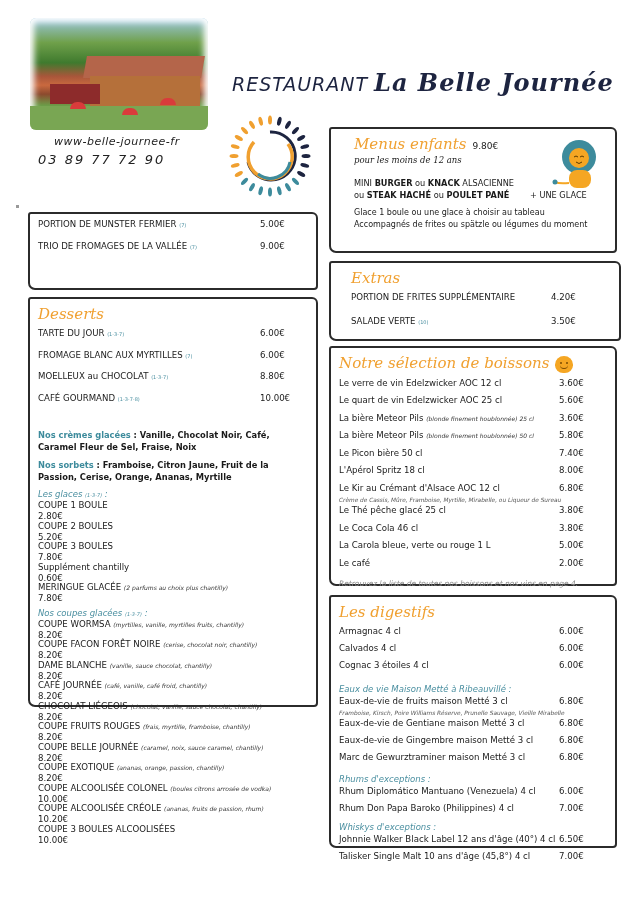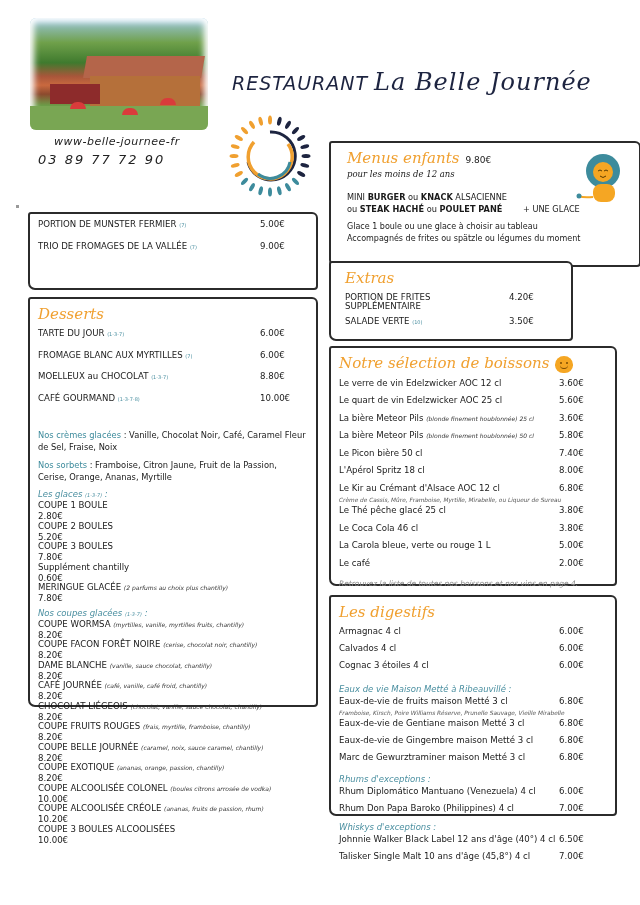--- a/index.html
+++ b/index.html
@@ -10,50 +10,50 @@
     background:linear-gradient(180deg,#9cc7e2 0%,#6fa04a 22%,#3f7a2e 40%,#a8563a 52%,#c9693f 60%,#8c4a2e 68%,#6c9c48 78%,#8fb86a 100%);
     box-shadow:0 0 6px 4px #fff inset;}
   .photo .roof{position:absolute;left:55px;top:38px;width:118px;height:22px;background:#b4654a;transform:skewX(-10deg);}
   .photo .wall{position:absolute;left:60px;top:58px;width:110px;height:30px;background:#b5703a;}
   .photo .wall2{position:absolute;left:20px;top:66px;width:50px;height:20px;background:#8d2b2b;}
   .photo .grass{position:absolute;left:0;top:88px;width:178px;height:24px;background:#79a653;}
   .photo .umb{position:absolute;width:16px;height:7px;border-radius:8px 8px 0 0;background:#d93b3b;}
   .url{left:54px;top:135px;font-family:"DejaVu Sans",sans-serif;font-style:italic;font-size:11px;color:#222;letter-spacing:.5px;}
   .phone{left:38px;top:152px;font-family:"DejaVu Sans",sans-serif;font-style:italic;font-size:13px;letter-spacing:2px;color:#222;}
   .title{left:232px;top:68px;font-size:19px;letter-spacing:1px;color:#1d2440;font-style:italic;font-family:"DejaVu Sans",sans-serif;}
-  .title .brand{font-family:"DejaVu Serif",serif;font-style:italic;font-weight:normal;font-size:24px;margin-left:6px;color:#1d2440;}
+  .title .brand{font-family:"DejaVu Serif",serif;font-style:italic;font-weight:bold;font-size:24px;margin-left:6px;color:#1d2440;}
   .sun{left:228px;top:114px;width:84px;height:84px;}
   .tiny-mark{left:16px;top:205px;width:3px;height:3px;background:#999;}
 
   
   .box{position:absolute;border:2px solid #2b2b2b;border-radius:3px 6px 4px 7px;background:#fff;box-sizing:border-box;}
   .box-title{font-family:"DejaVu Serif",serif;font-style:italic;color:#f0a030;font-size:15px;margin:0 0 6px 0;}
   .row{display:flex;justify-content:space-between;align-items:baseline;font-size:8.6px;line-height:1.1;}
   .row .name{flex:1;}
   .row .price{width:48px;text-align:left;}
   .small{font-size:6px;font-style:italic;color:#333;}
   .allergen{font-size:5px;color:#4a8fa0;}
   .sub{color:#4a8fa0;font-style:italic;font-size:8.5px;}
-  .note{font-size:8.3px;line-height:1.45;}
+  .note{font-size:8.3px;line-height:1.45;font-weight:bold;}
   .teal{color:#3d8b9c;}
 
   
   #box-fromages{left:28px;top:212px;width:290px;height:78px;padding:6px 8px;}
   #box-fromages .row{height:22px;}
   #box-desserts{left:28px;top:297px;width:290px;height:410px;padding:6px 8px;}
   #box-desserts .row{height:21.5px;}
   #box-desserts .row.tight{height:20.5px;flex-direction:column;}
 
   
-  #box-enfants{left:329px;top:141px;width:312px;height:126px;padding:6px 16px;}
-  #box-extras{left:329px;top:261px;width:244px;height:80px;padding:6px 14px;}
+  #box-enfants{left:329px;top:127px;width:288px;height:126px;padding:6px 23px;}
+  #box-extras{left:329px;top:261px;width:292px;height:80px;padding:6px 20px;}
   #box-extras .row{height:24px;}
   #box-boissons{left:329px;top:346px;width:288px;height:240px;padding:6px 8px;}
   #box-boissons .row{height:17.5px;}
-  #box-digestifs{left:329px;top:595px;width:288px;height:221px;padding:6px 8px;}
+  #box-digestifs{left:329px;top:595px;width:288px;height:253px;padding:6px 8px;}
   #box-digestifs .row{height:17px;}
   .smiley{display:inline-block;width:18px;height:17px;border-radius:50% 50% 45% 45%;background:#f5a623;vertical-align:middle;margin-left:6px;position:relative;}
   .smiley::before{content:"";position:absolute;left:5px;top:6px;width:2px;height:2px;background:#7a4a00;border-radius:50%;box-shadow:6px 0 0 #7a4a00;}
   .smiley::after{content:"";position:absolute;left:5px;top:9px;width:8px;height:3px;border-bottom:1.5px solid #7a4a00;border-radius:0 0 6px 6px;}
 
   .lion{position:absolute;right:8px;top:8px;width:58px;height:58px;}
 </style>
 </head>
 <body>
 

